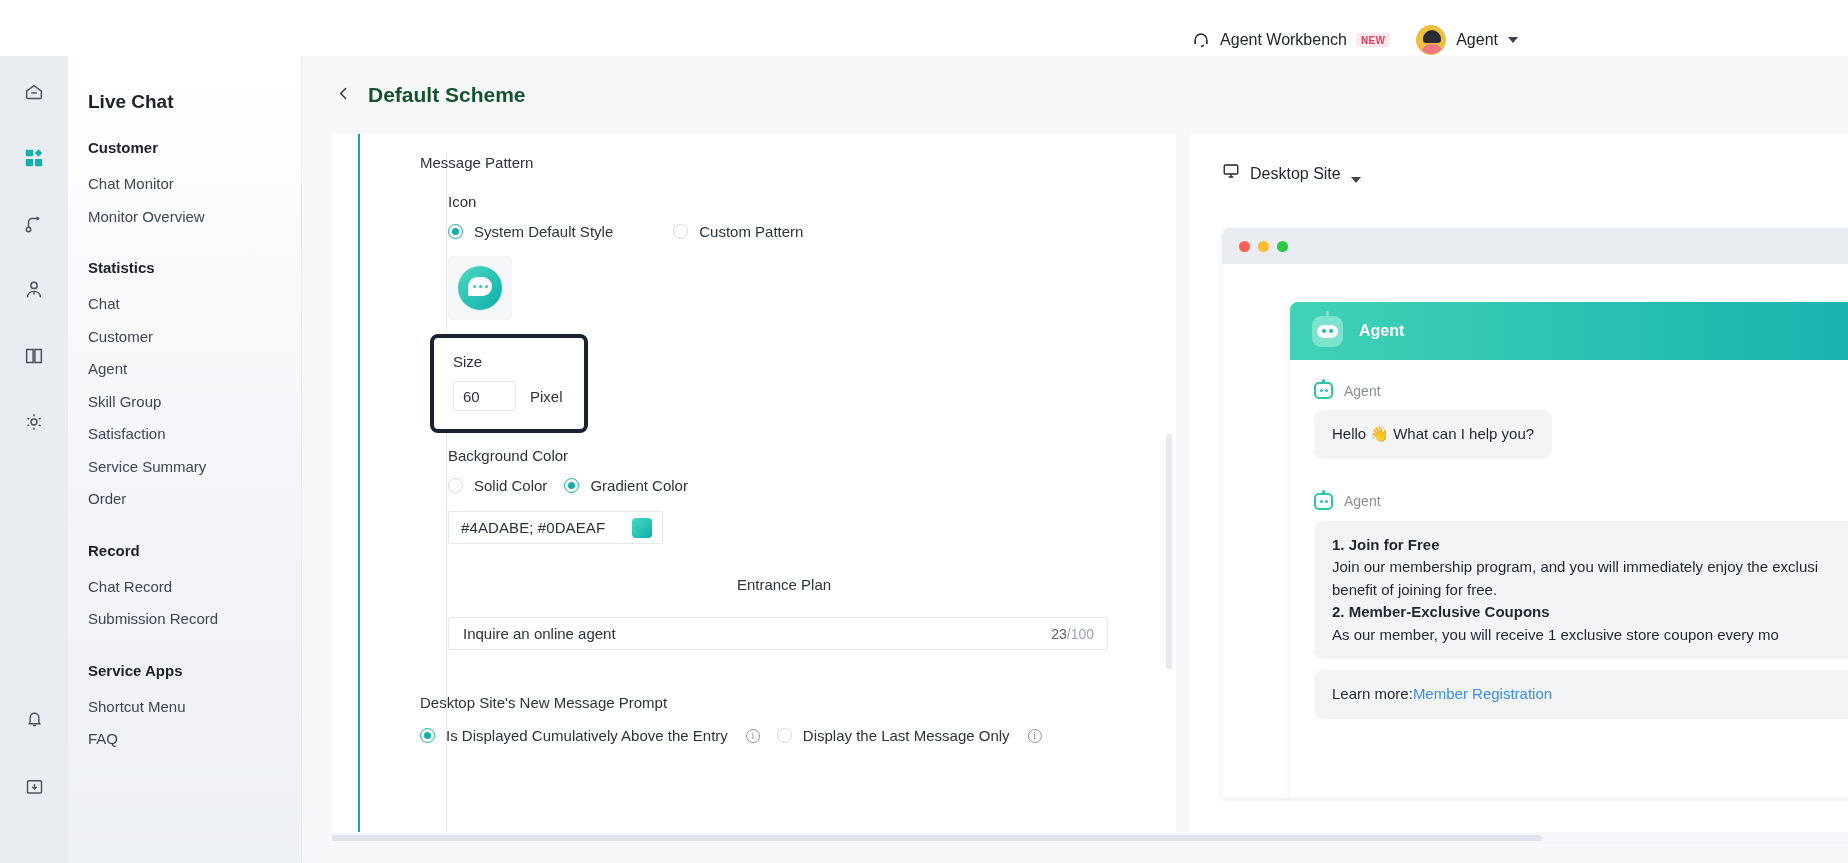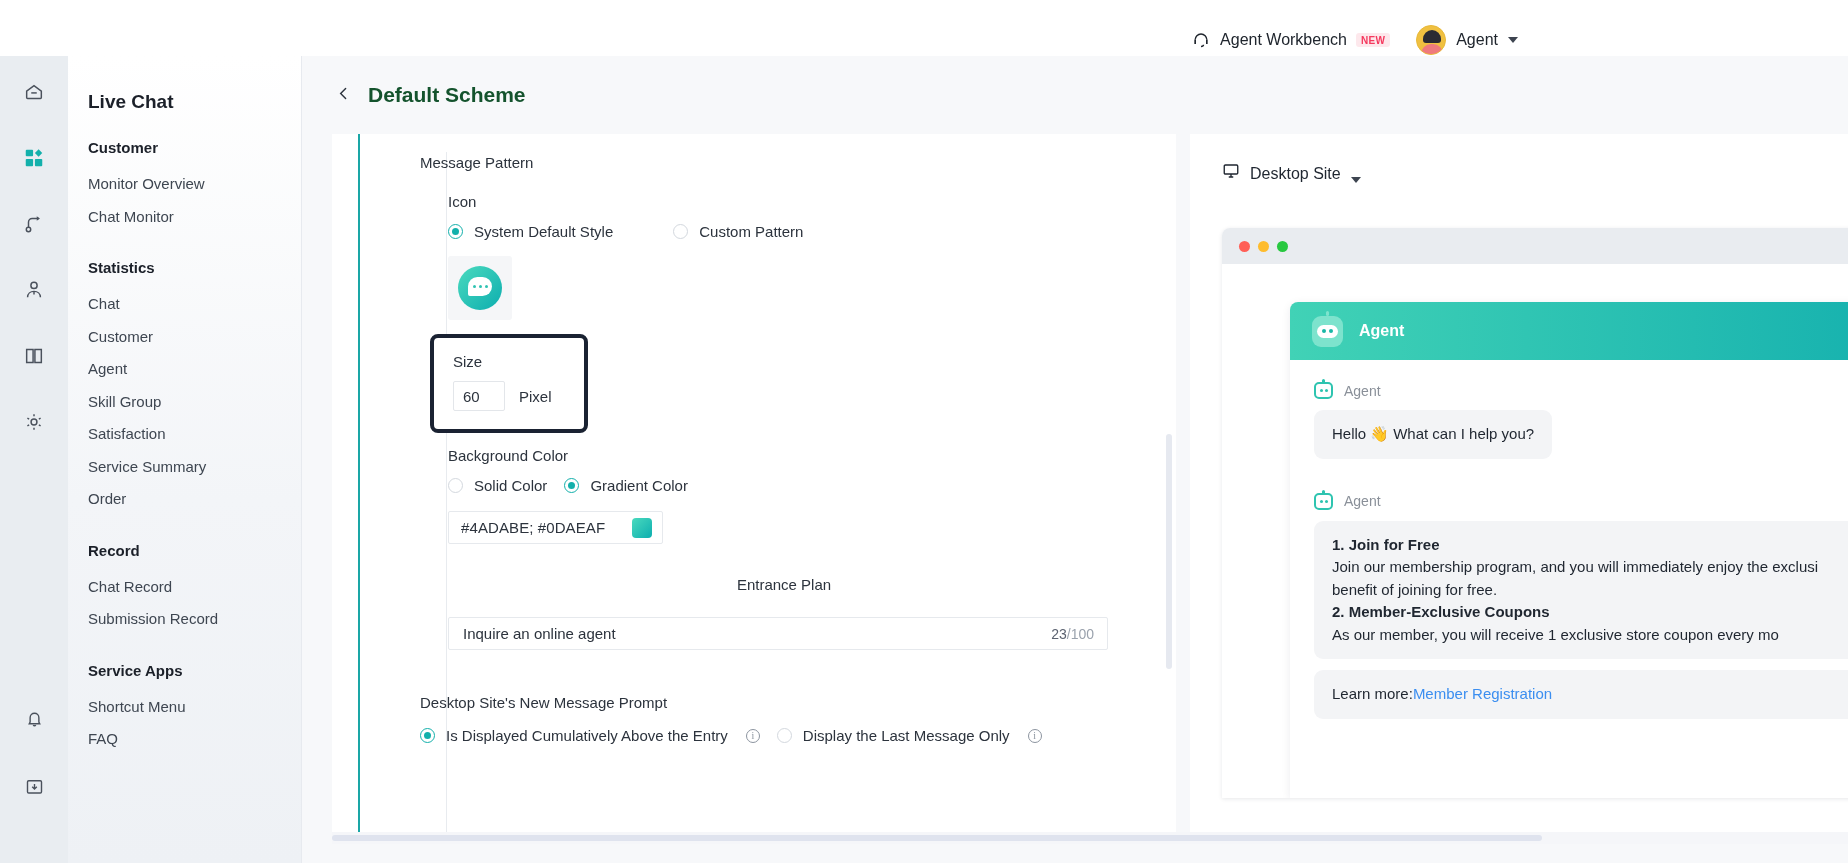--- a/index.html
+++ b/index.html
@@ -172,21 +172,21 @@
 
   
   .size-highlight {
     margin-top: 14px; margin-left: -18px; width: 158px;
     border: 4px solid #1a2232; border-radius: 8px;
     padding: 15px 16px 18px 19px; background: #fff;
   }
   .size-highlight .field-label { margin-bottom: 11px; }
   .size-row { display: flex; align-items: center; gap: 14px; }
   .num-input {
-    width: 52px; height: 30px; border: 1px solid #e3e6ea; background: #fff;
+    width: 63px; height: 30px; border: 1px solid #e3e6ea; background: #fff;
     font-family: "Liberation Sans", sans-serif; font-size: 15px;
     color: #2c333d; padding: 12px 9px; border-radius: 2px; outline: none;
   }
   .unit { font-size: 15px; color: #2c333d; }
   .radio-col { display: flex; flex-direction: row; gap: 17px; }
 
   .color-field {
     margin-top: 17px; width: 215px; height: 33px;
     border: 1px solid #e6e9ed; border-radius: 2px;
     display: flex; align-items: center; padding: 0 10px 0 12px;
@@ -406,22 +406,22 @@
           </svg>
         </span>
       </div>
     </div>
   </div>
 
   <div class="nav">
     <div class="nav-title">Live Chat</div>
 
     <div class="nav-group">Customer</div>
+    <div class="nav-item">Chat Monitor</div>
     <div class="nav-item">Monitor Overview</div>
-    <div class="nav-item">Chat Monitor</div>
 
     <div class="nav-group">Statistics</div>
     <div class="nav-item">Chat</div>
     <div class="nav-item">Customer</div>
     <div class="nav-item">Agent</div>
     <div class="nav-item">Skill Group</div>
     <div class="nav-item">Satisfaction</div>
     <div class="nav-item">Service Summary</div>
     <div class="nav-item">Order</div>
 

